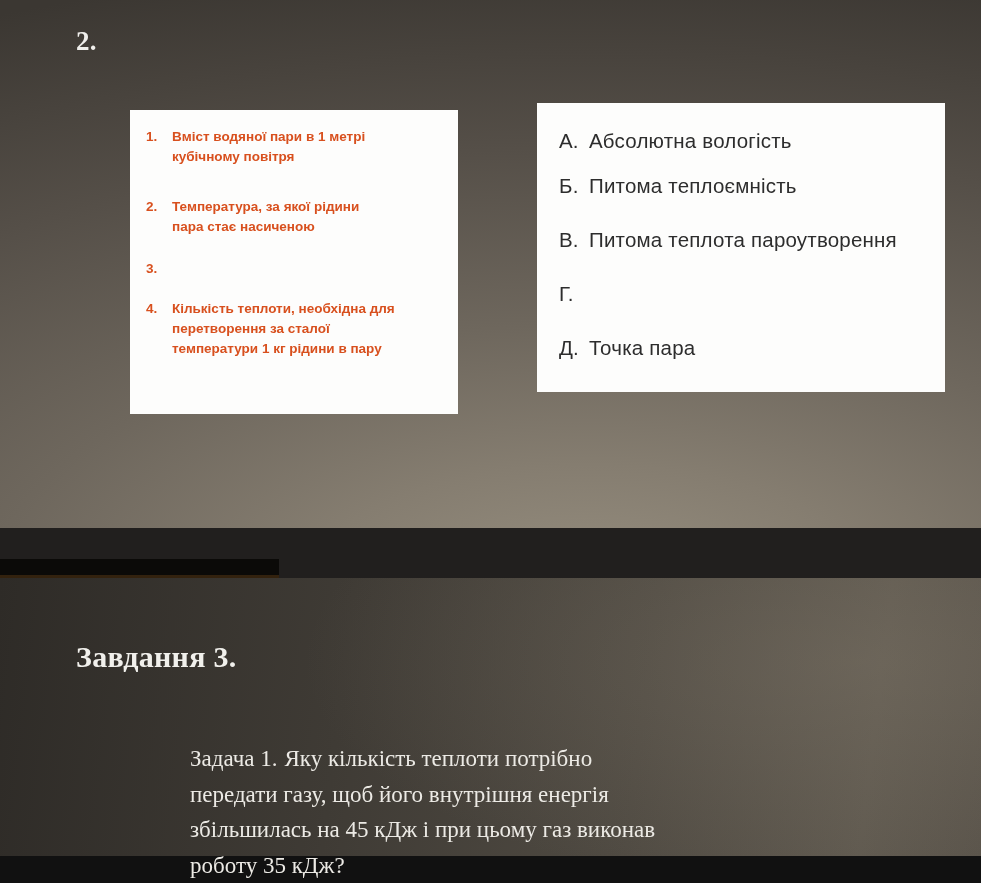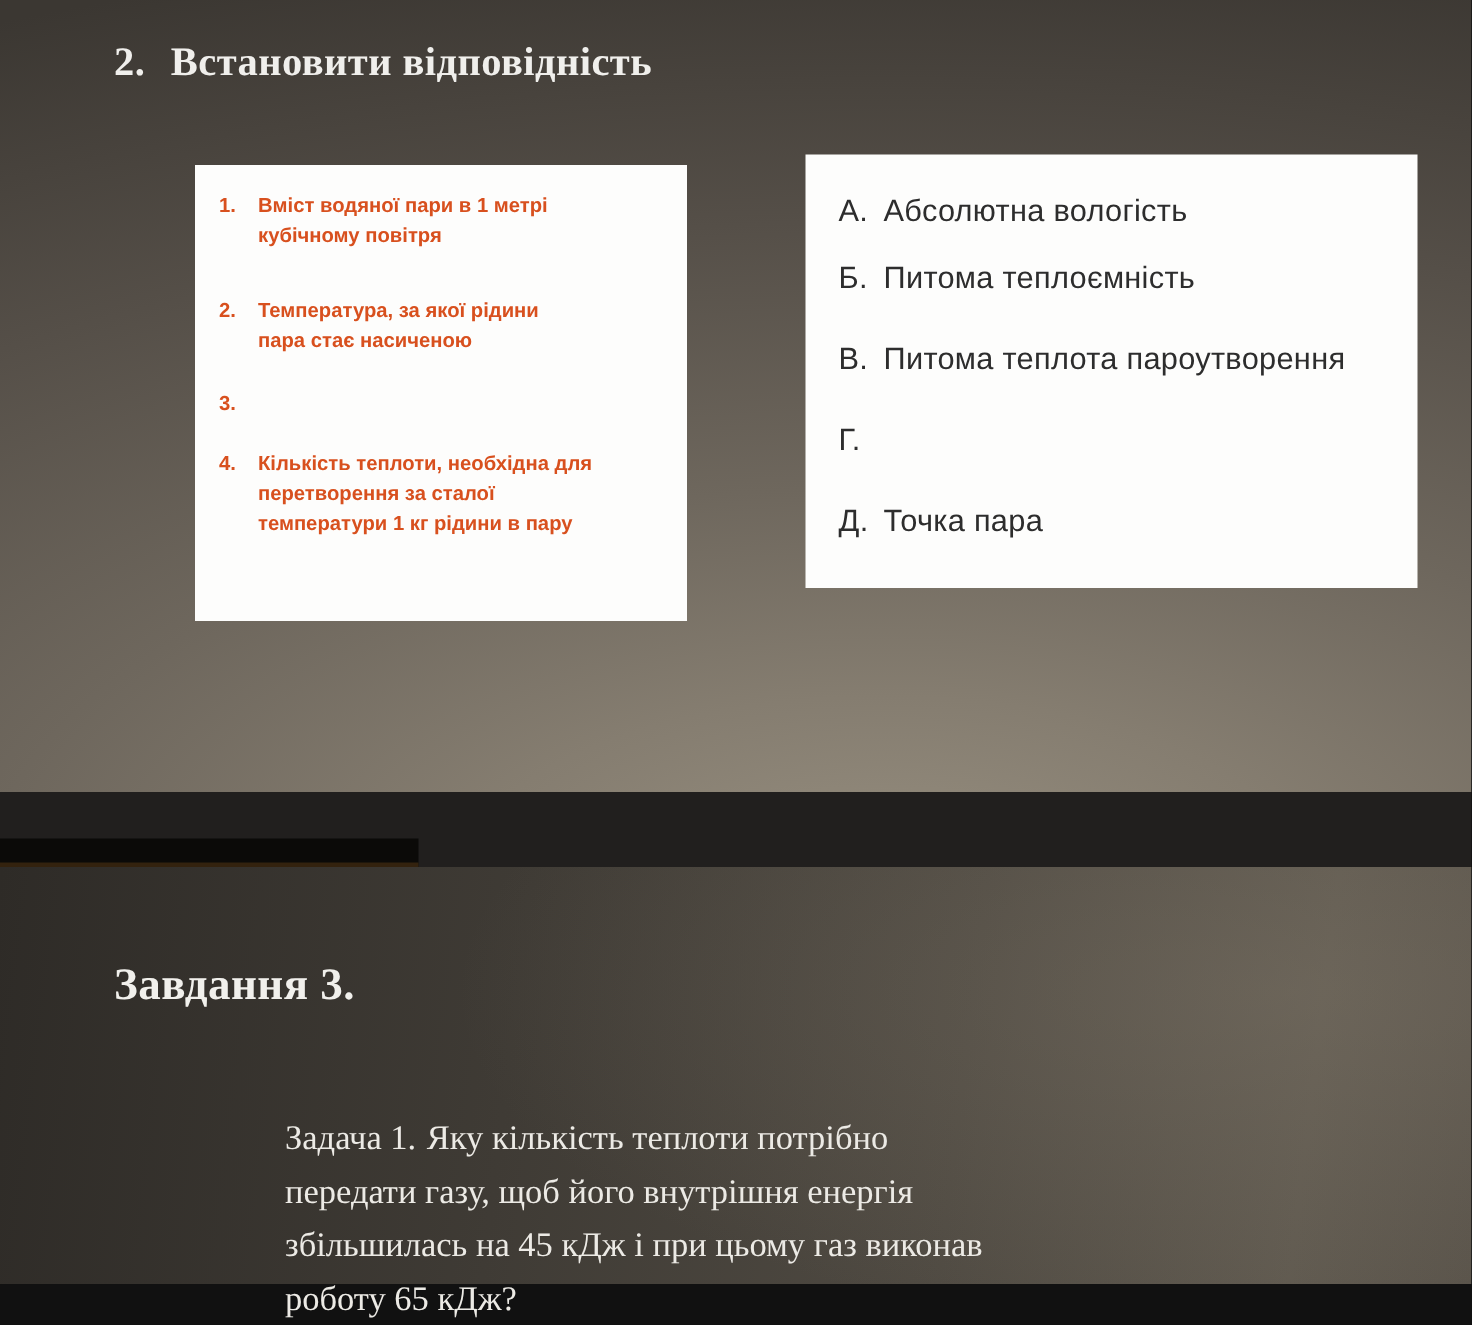--- a/index.html
+++ b/index.html
@@ -71,21 +71,20 @@
 </style>
 </head>
 <body>
 
 <div class="screen">
 
   <section class="slide-top">
 
     <div class="heading-row">
       <span>2.</span>
-      <span>Встановити відповідність</span>
     </div>
 
     <div class="white-box box-left">
       <div class="def-item">
         <span class="num">1.</span>
         <span class="def-text">Вміст водяної пари в 1 метрі
 кубічному повітря</span>
       </div>
       <div class="def-item">
         <span class="num">2.</span>
@@ -132,18 +131,18 @@
   </div>
 
   <section class="slide-bottom">
 
     <div class="heading2">Завдання 3.</div>
 
     <p class="task">
       <span class="task-label">Задача 1.</span><span class="task-text">Яку кількість теплоти потрібно
 передати газу, щоб його внутрішня енергія
 збільшилась на 45 кДж і при цьому газ виконав
-роботу 65 кДж?</span>
+роботу 35 кДж?</span>
     </p>
 
   </section>
 
 </div>
 
 </body></html>

